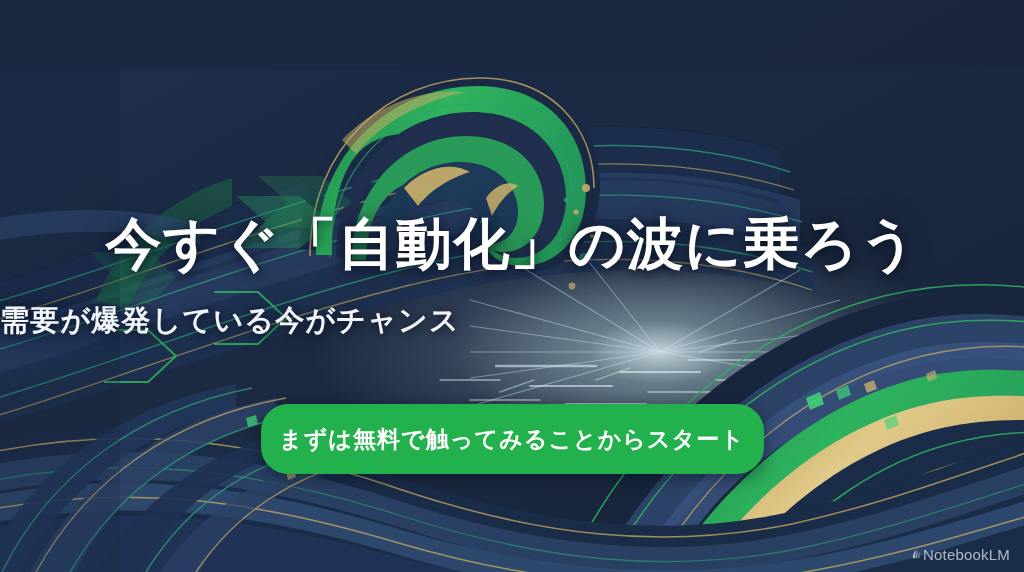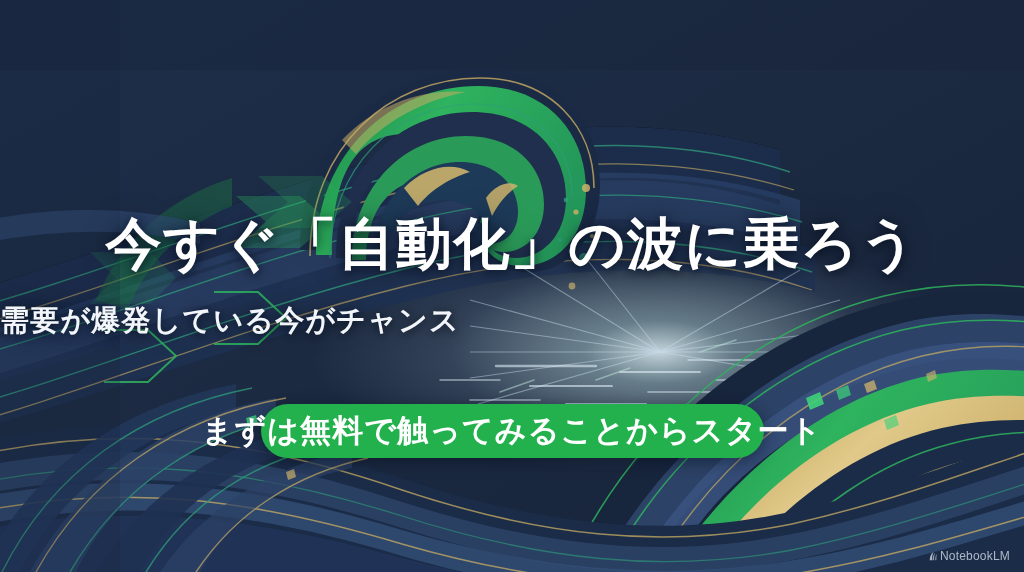--- a/index.html
+++ b/index.html
@@ -64,41 +64,41 @@
     right: 0;
     top: 404px;
     display: flex;
     justify-content: center;
   }
   .cta-button {
     display: inline-flex;
     align-items: center;
     justify-content: center;
     width: 503px;
-    height: 54px;
+    height: 70px;
     border: none;
     border-radius: 27px;
     background: #22b14c;
     color: #ffffff;
     font-family: "Liberation Sans", "DejaVu Sans", sans-serif;
-    font-size: 31px;
+    font-size: 23px;
     font-weight: bold;
     letter-spacing: 1.1px;
     white-space: nowrap;
     cursor: pointer;
     box-shadow: 0 4px 16px rgba(4,12,24,0.45);
   }
   .watermark {
     position: absolute;
     right: 14px;
     bottom: 9px;
     display: flex;
     align-items: center;
     color: #c9d2de;
-    font-size: 12px;
+    font-size: 15px;
     letter-spacing: 0.2px;
     opacity: 0.85;
   }
   .watermark svg { display: block; }
 </style>
 </head>
 <body>
 
 <div id="stage">
 

